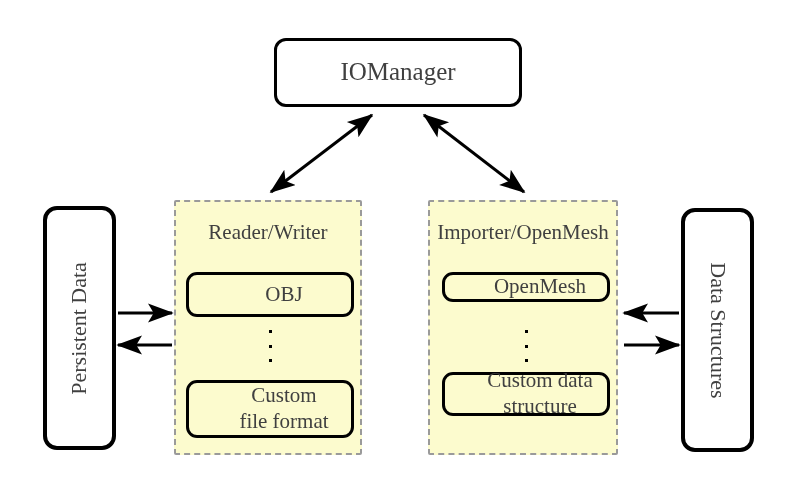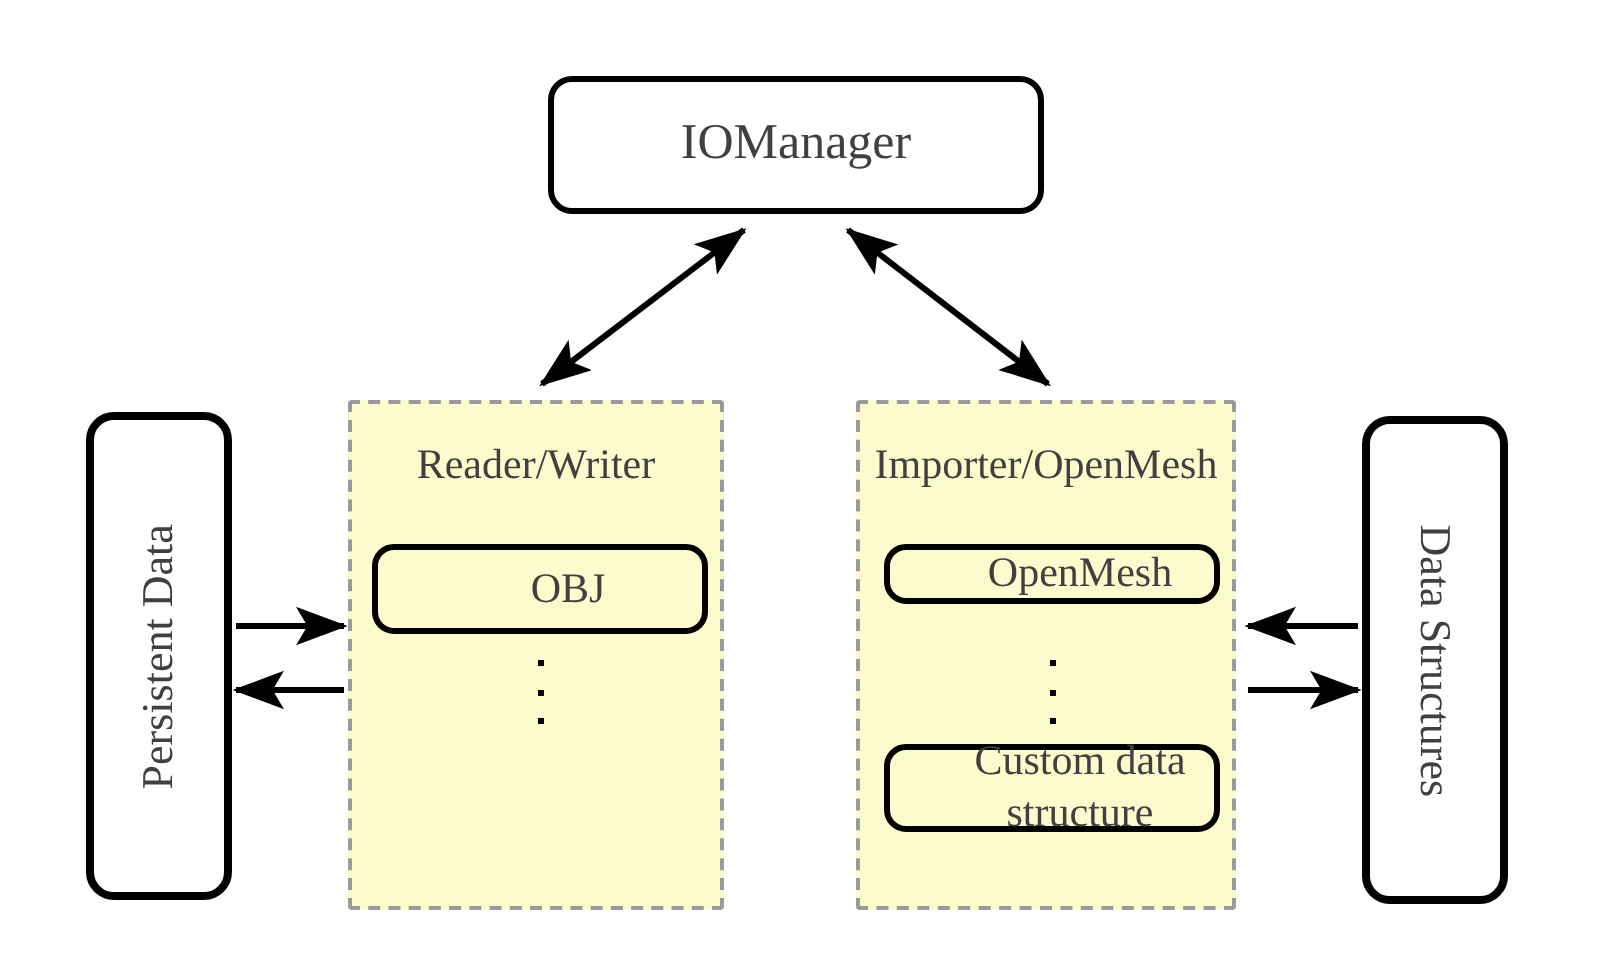--- a/index.html
+++ b/index.html
@@ -210,20 +210,24 @@
     <div class="inner" id="box-obj">
       <span class="lbl">OBJ</span>
     </div>
 
     <div class="vdots" id="dots-left">
       <i></i>
       <i></i>
       <i></i>
     </div>
 
+    <div class="inner" id="box-customfile">
+      <span class="lbl">Custom
+file format</span>
+    </div>
   </div>
 
   <div class="panel" id="panel-importerexporter">
     <div class="panel-title">Importer/OpenMesh</div>
 
     <div class="inner" id="box-openmesh">
       <span class="lbl">OpenMesh</span>
     </div>
 
     <div class="vdots" id="dots-right">

